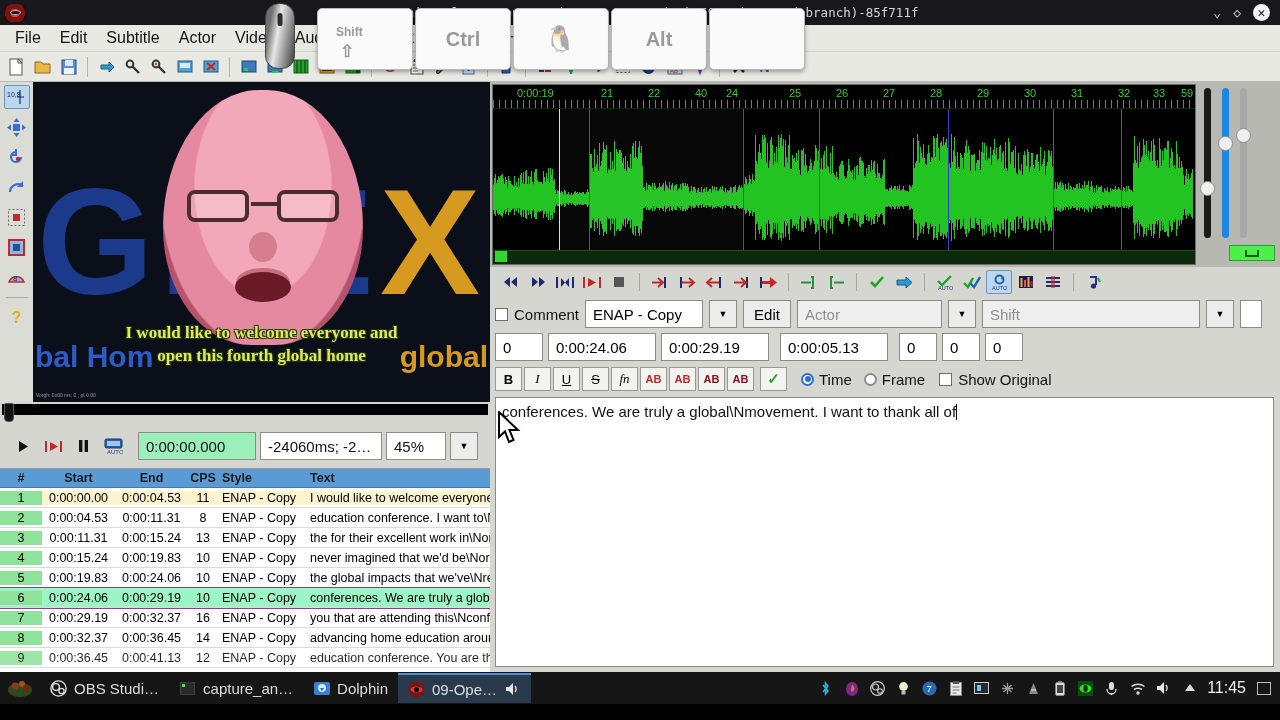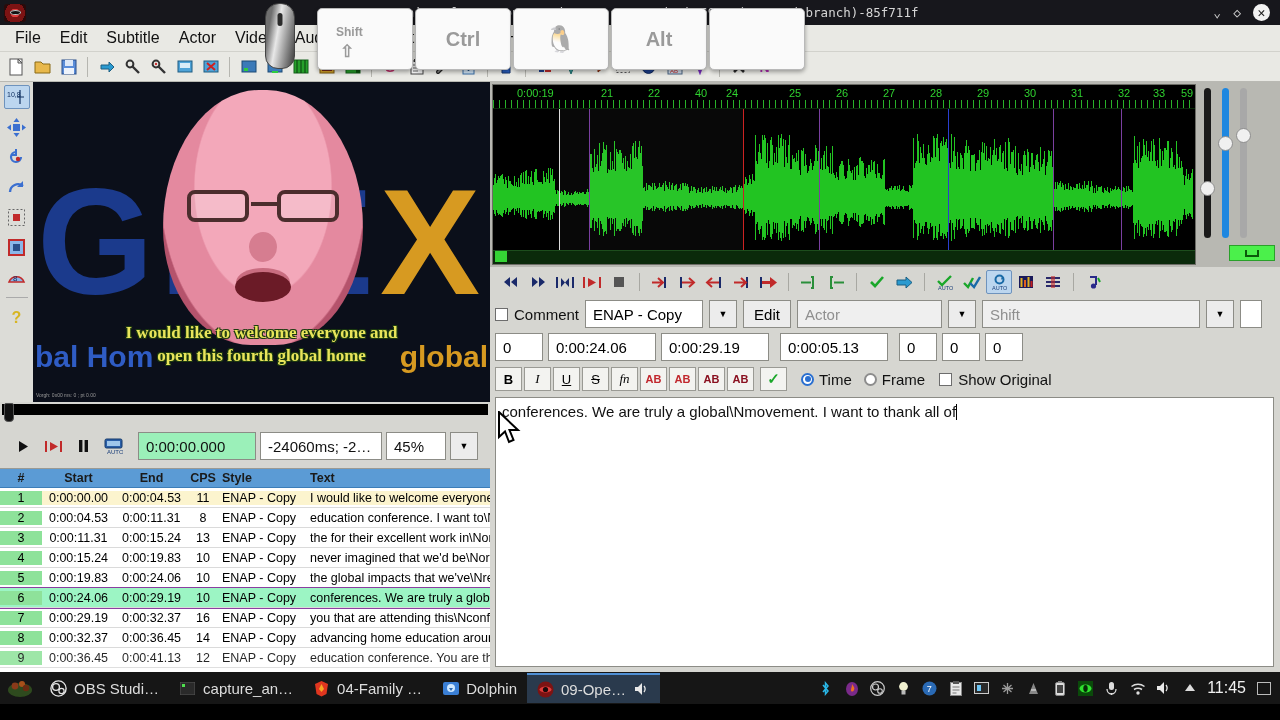--- a/index.html
+++ b/index.html
@@ -1578,29 +1578,20 @@
     <span class="tico">
         <svg width="15" height="13">
           <rect x="0" y="0" width="15" height="13" fill="#2a2a2a" stroke="#555"></rect>
           <rect x="2" y="2" width="3" height="3" fill="#4ee04e"></rect>
         </svg>
       </span>
     <span>capture_an…</span>
   </div>
   <div class="task">
     <span class="tico">
-        <svg width="15" height="17">
-          <path d="M7.5 1 L14 4 L12.5 14 L7.5 16.5 L2.5 14 L1 4 Z" fill="#e0361f"></path>
-          <path d="M7.5 4 L10 9 L7.5 12 L5 9 Z" fill="#f5a623"></path>
-        </svg>
-      </span>
-    <span>04-Family …</span>
-  </div>
-  <div class="task">
-    <span class="tico">
         <svg width="16" height="15">
           <rect x="0" y="1" width="16" height="13" rx="2" fill="#3a7fd5"></rect>
           <circle cx="8" cy="7" r="4" fill="#cfe8ff"></circle>
           <path d="M6 7 L8 10 L10 7 Z" fill="#2a6ab5"></path>
         </svg>
       </span>
     <span>Dolphin</span>
   </div>
   <div class="task active">
     <span class="tico">

